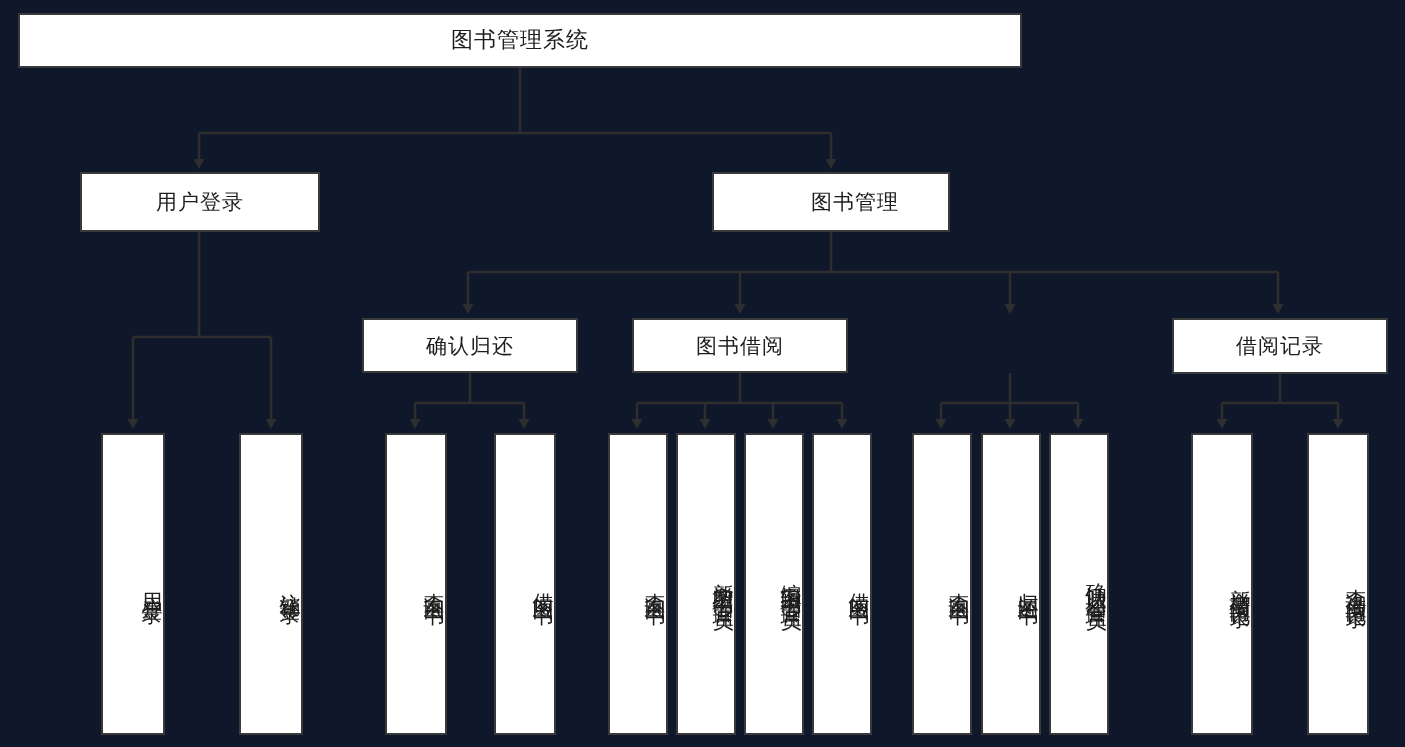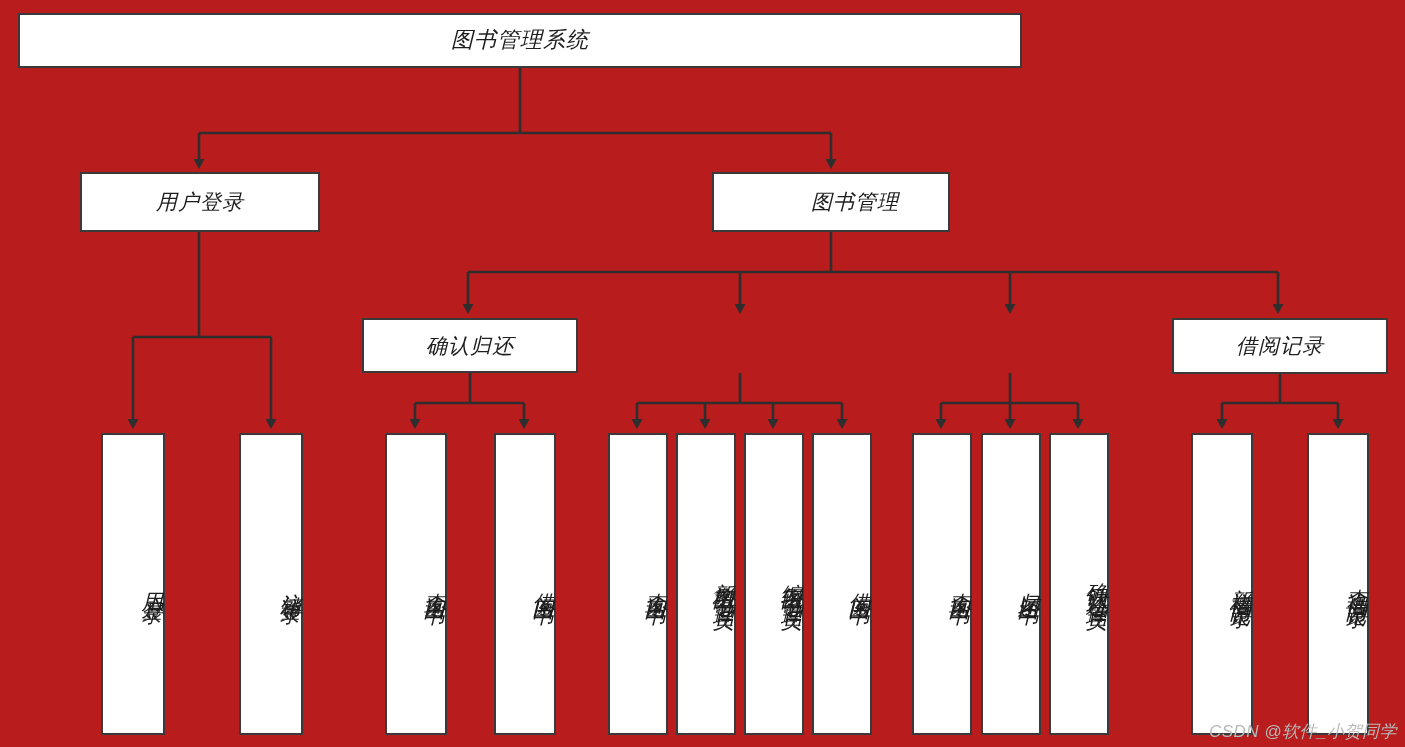--- a/index.html
+++ b/index.html
@@ -8,23 +8,22 @@
     padding: 0;
     background: #ffffff;
   }
   body {
     font-family: "Liberation Sans", "DejaVu Sans", sans-serif;
   }
   #canvas {
     position: relative;
     width: 1405px;
     height: 747px;
-    background: #b91c1c;
+    background: #0f172a;
     overflow: hidden;
-    font-style: italic;
   }
   svg.edges {
     position: absolute;
     left: 0;
     top: 0;
     width: 1405px;
     height: 747px;
     pointer-events: none;
   }
   .node {
@@ -134,20 +133,23 @@
   <div class="node horiz" style="left:80px; top:172px; width:240px; height:60px;">
     <span>用户登录</span>
   </div>
   <div class="node horiz" style="left:712px; top:172px; width:238px; height:60px;padding-left:48px;">
     <span>图书管理</span>
   </div>
 
   <div class="node horiz" style="left:362px; top:318px; width:216px; height:55px;">
     <span>确认归还</span>
   </div>
+  <div class="node horiz" style="left:632px; top:318px; width:216px; height:55px;">
+    <span>图书借阅</span>
+  </div>
   <div class="node horiz" style="left:1172px; top:318px; width:216px; height:56px;">
     <span>借阅记录</span>
   </div>
 
   <div class="node vert" style="left:101px; top:433px; width:64px; height:302px;">
     <span>用户登录</span>
   </div>
   <div class="node vert" style="left:239px; top:433px; width:64px; height:302px;">
     <span>注销登录</span>
   </div>
@@ -182,15 +184,14 @@
     <span>确认归还（管理员）</span>
   </div>
 
   <div class="node vert" style="left:1191px; top:433px; width:62px; height:302px;">
     <span>新增借阅记录</span>
   </div>
   <div class="node vert" style="left:1307px; top:433px; width:62px; height:302px;">
     <span>查询借阅记录</span>
   </div>
 
-  <div class="watermark">CSDN @软件_小贺同学</div>
 
 </div>
 
 </body></html>

